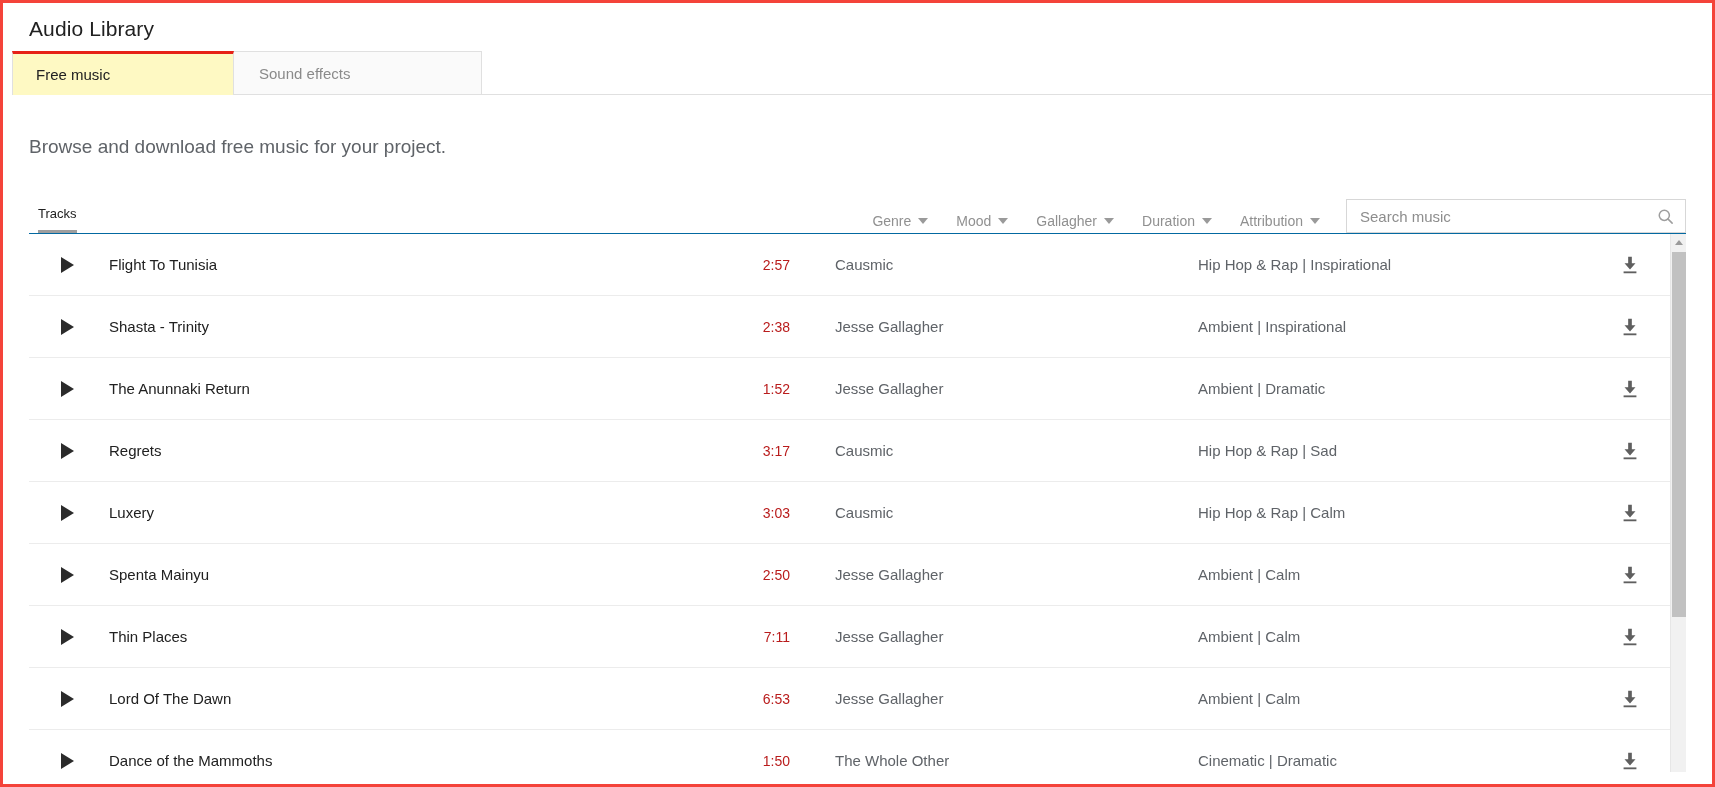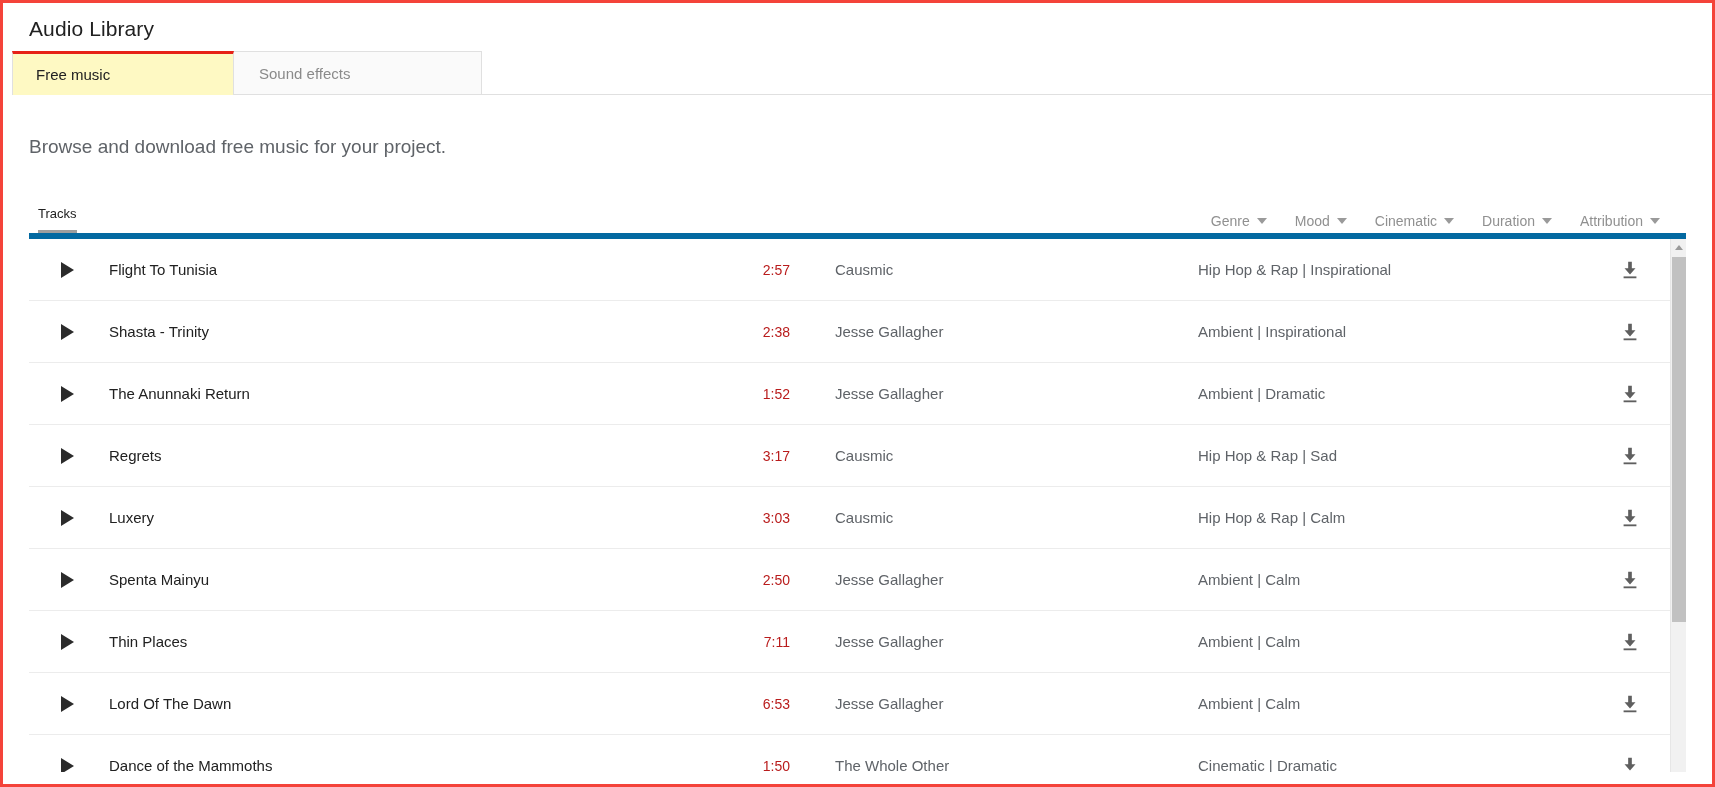--- a/index.html
+++ b/index.html
@@ -144,21 +144,21 @@
     font-family: "Liberation Sans", sans-serif;
     background: transparent;
   }
   #search-input::placeholder { color: #8d8d8d; }
   #search-icon { flex: 0 0 auto; line-height: 0; }
 
   
   #table-area {
     position: relative;
     margin: 0 26px 8px 26px;
-    border-top: 6px solid #0369a1;
+    border-top: 1px solid #0369a1;
     height: 539px;
     display: flex;
   }
   #track-list {
     flex: 1;
     overflow: hidden;
   }
   .track-row {
     position: relative;
     height: 62px;
@@ -283,36 +283,45 @@
         <span>Genre</span>
         <span class="caret"></span>
       </div>
 
       <div class="filter-chip">
         <span>Mood</span>
         <span class="caret"></span>
       </div>
 
       <div class="filter-chip">
-        <span>Cinematic</span>
+        <span>Gallagher</span>
         <span class="caret"></span>
       </div>
 
       <div class="filter-chip">
         <span>Duration</span>
         <span class="caret"></span>
       </div>
 
       <div class="filter-chip">
         <span>Attribution</span>
         <span class="caret"></span>
       </div>
 
     </div>
 
+    <div id="search-box">
+      <input id="search-input" type="text" placeholder="Search music" style="">
+      <span id="search-icon">
+        <svg width="19" height="19" viewBox="0 0 24 24" fill="none" stroke="#9e9e9e" stroke-width="1.9">
+          <circle cx="10.5" cy="10.5" r="6.4"></circle>
+          <line x1="15.3" y1="15.3" x2="20.4" y2="20.4" stroke-linecap="round"></line>
+        </svg>
+      </span>
+    </div>
 
   </div>
 
   <div id="table-area">
 
     <div id="track-list">
 
       <div class="track-row">
         <div class="play-cell">
             <span class="play-icon"></span>

